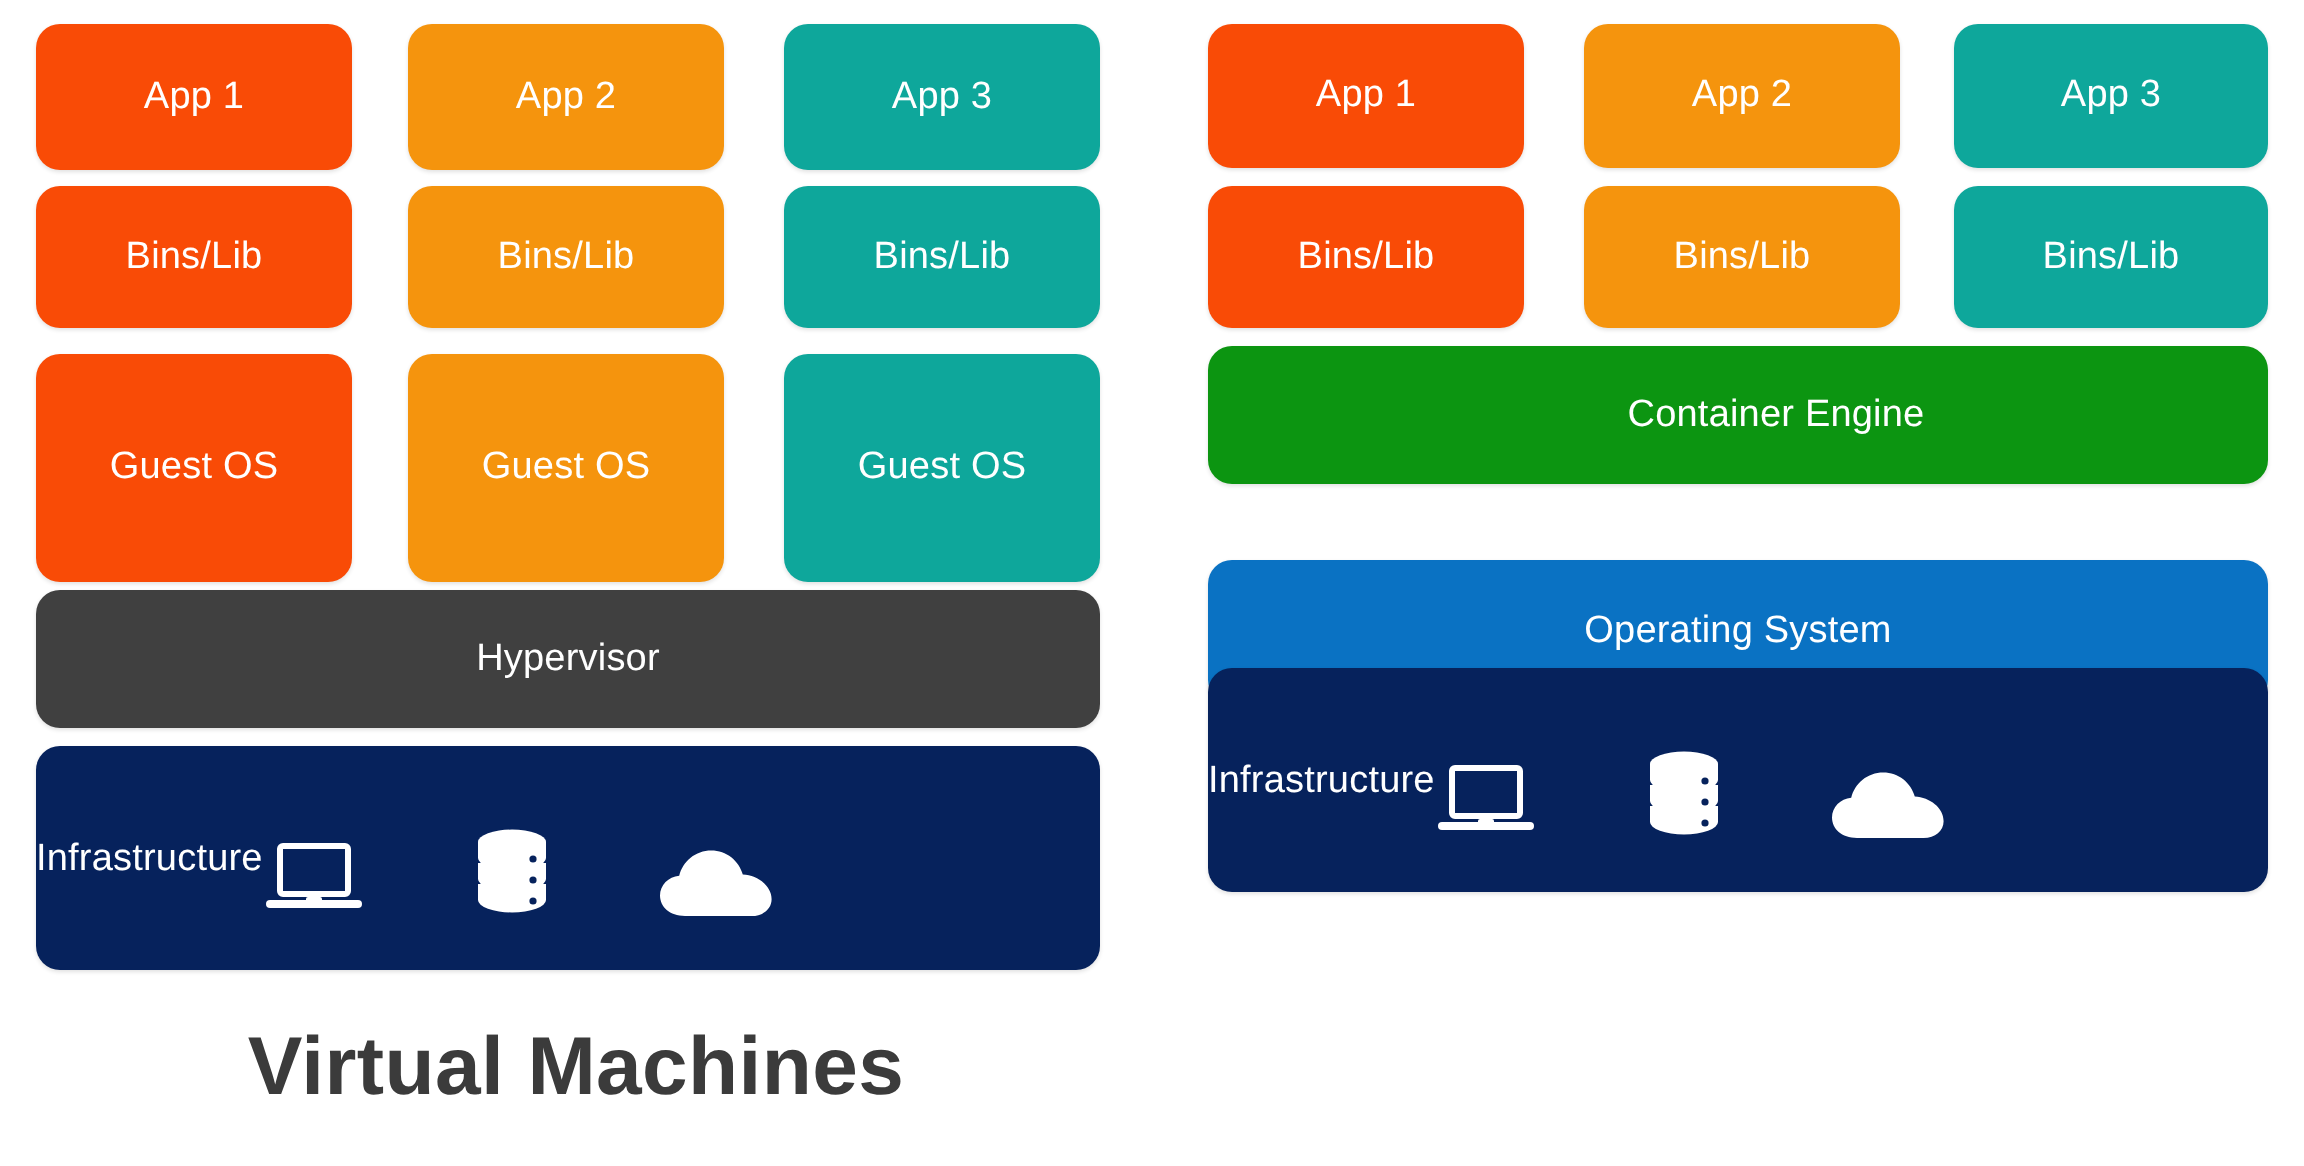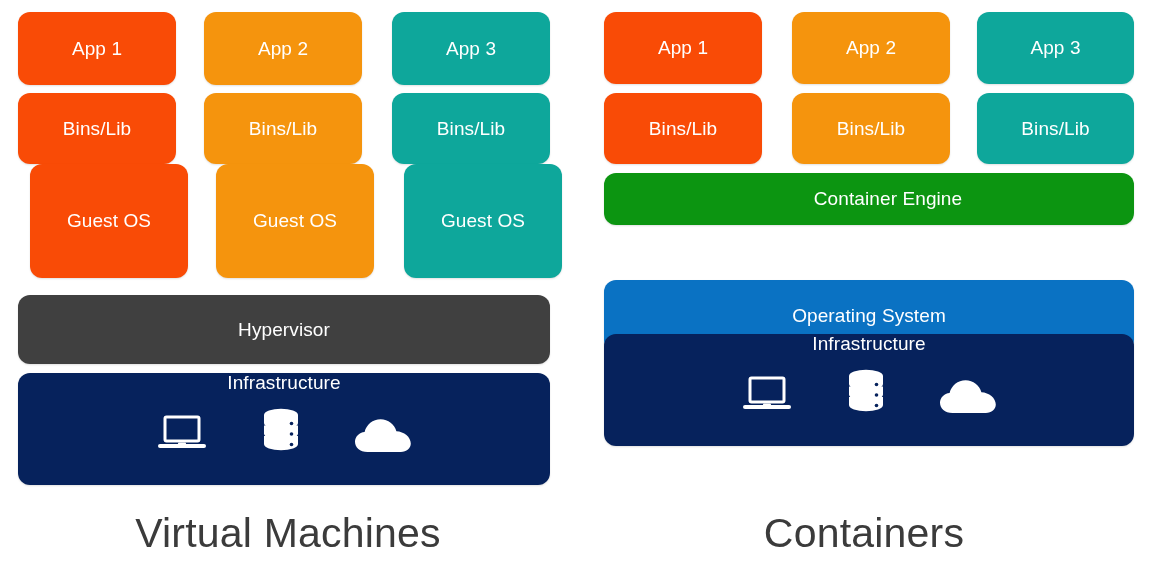--- a/index.html
+++ b/index.html
@@ -44,21 +44,21 @@
     box-shadow: 0 1px 2px rgba(0,0,0,0.12);
     user-select: none;
   }
 
   .block.tall {
     align-items: center;
   }
 
   
   .block.with-icons {
-    flex-direction: column;
+    flex-direction: row;
     justify-content: flex-start;
     padding-top: 0;
   }
 
   .bar-label {
     font-size: 19px;
     color: #ffffff;
     line-height: 1;
   }
 
@@ -73,47 +73,47 @@
   .icon {
     display: block;
     line-height: 0;
   }
 
   .caption {
     position: absolute;
     text-align: center;
     color: #3b3b3b;
     font-size: 41px;
-    font-weight: 400;
+    font-weight: 700;
     letter-spacing: .2px;
     line-height: 1;
     white-space: nowrap;
   }
 
   
   .vm-c1 { left: 18px;  width: 158px; }
   .vm-c2 { left: 204px; width: 158px; }
   .vm-c3 { left: 392px; width: 158px; }
 
   .row-app  { top: 12px;  height: 73px; }
   .row-bins { top: 93px;  height: 71px; }
-  .row-gos  { top: 164px; height: 114px; margin-left: 12px; }
+  .row-gos  { top: 177px; height: 114px; }
 
   .vm-hyper { left: 18px; top: 295px; width: 532px; height: 69px; }
   .vm-infra { left: 18px; top: 373px; width: 532px; height: 112px; }
 
   
   .ct-c1 { left: 28px;  width: 158px; }
   .ct-c2 { left: 216px; width: 158px; }
   .ct-c3 { left: 401px; width: 157px; }
 
   .ct-row-app  { top: 12px; height: 72px; }
   .ct-row-bins { top: 93px; height: 71px; }
 
-  .ct-engine { left: 28px; top: 173px; width: 530px; height: 52px; padding-left: 38px; }
+  .ct-engine { left: 28px; top: 173px; width: 530px; height: 69px; padding-left: 38px; }
   .ct-os     { left: 28px; top: 253px; width: 530px; height: 72px; margin-top: 27px; }
   .ct-infra  { left: 28px; top: 334px; width: 530px; height: 112px; }
 
   .caption-vm { left: 0;   top: 513px; width: 576px; }
   .caption-ct { left: 576px; top: 513px; width: 576px; }
 </style>
 </head>
 <body>
 
 <div class="stage">
@@ -207,15 +207,14 @@
             <path d="M13.5 34 C5.8 34 1 29.4 1 23.8 C1 18.6 5.2 14.3 10.6 13.9
                      C12.3 6.6 18.8 1.2 26.6 1.2 C34.2 1.2 40.6 6.3 42.4 13.3
                      C50 13.7 56.8 19 56.8 25.6 C56.8 30.4 52.6 34 46.8 34 Z" fill="#ffffff"></path>
           </svg>
         </span>
       </span>
     </div>
   </div>
 
   <div class="caption caption-vm">Virtual Machines</div>
-  <div class="caption caption-ct">Containers</div>
 
 </div>
 
 </body></html>

